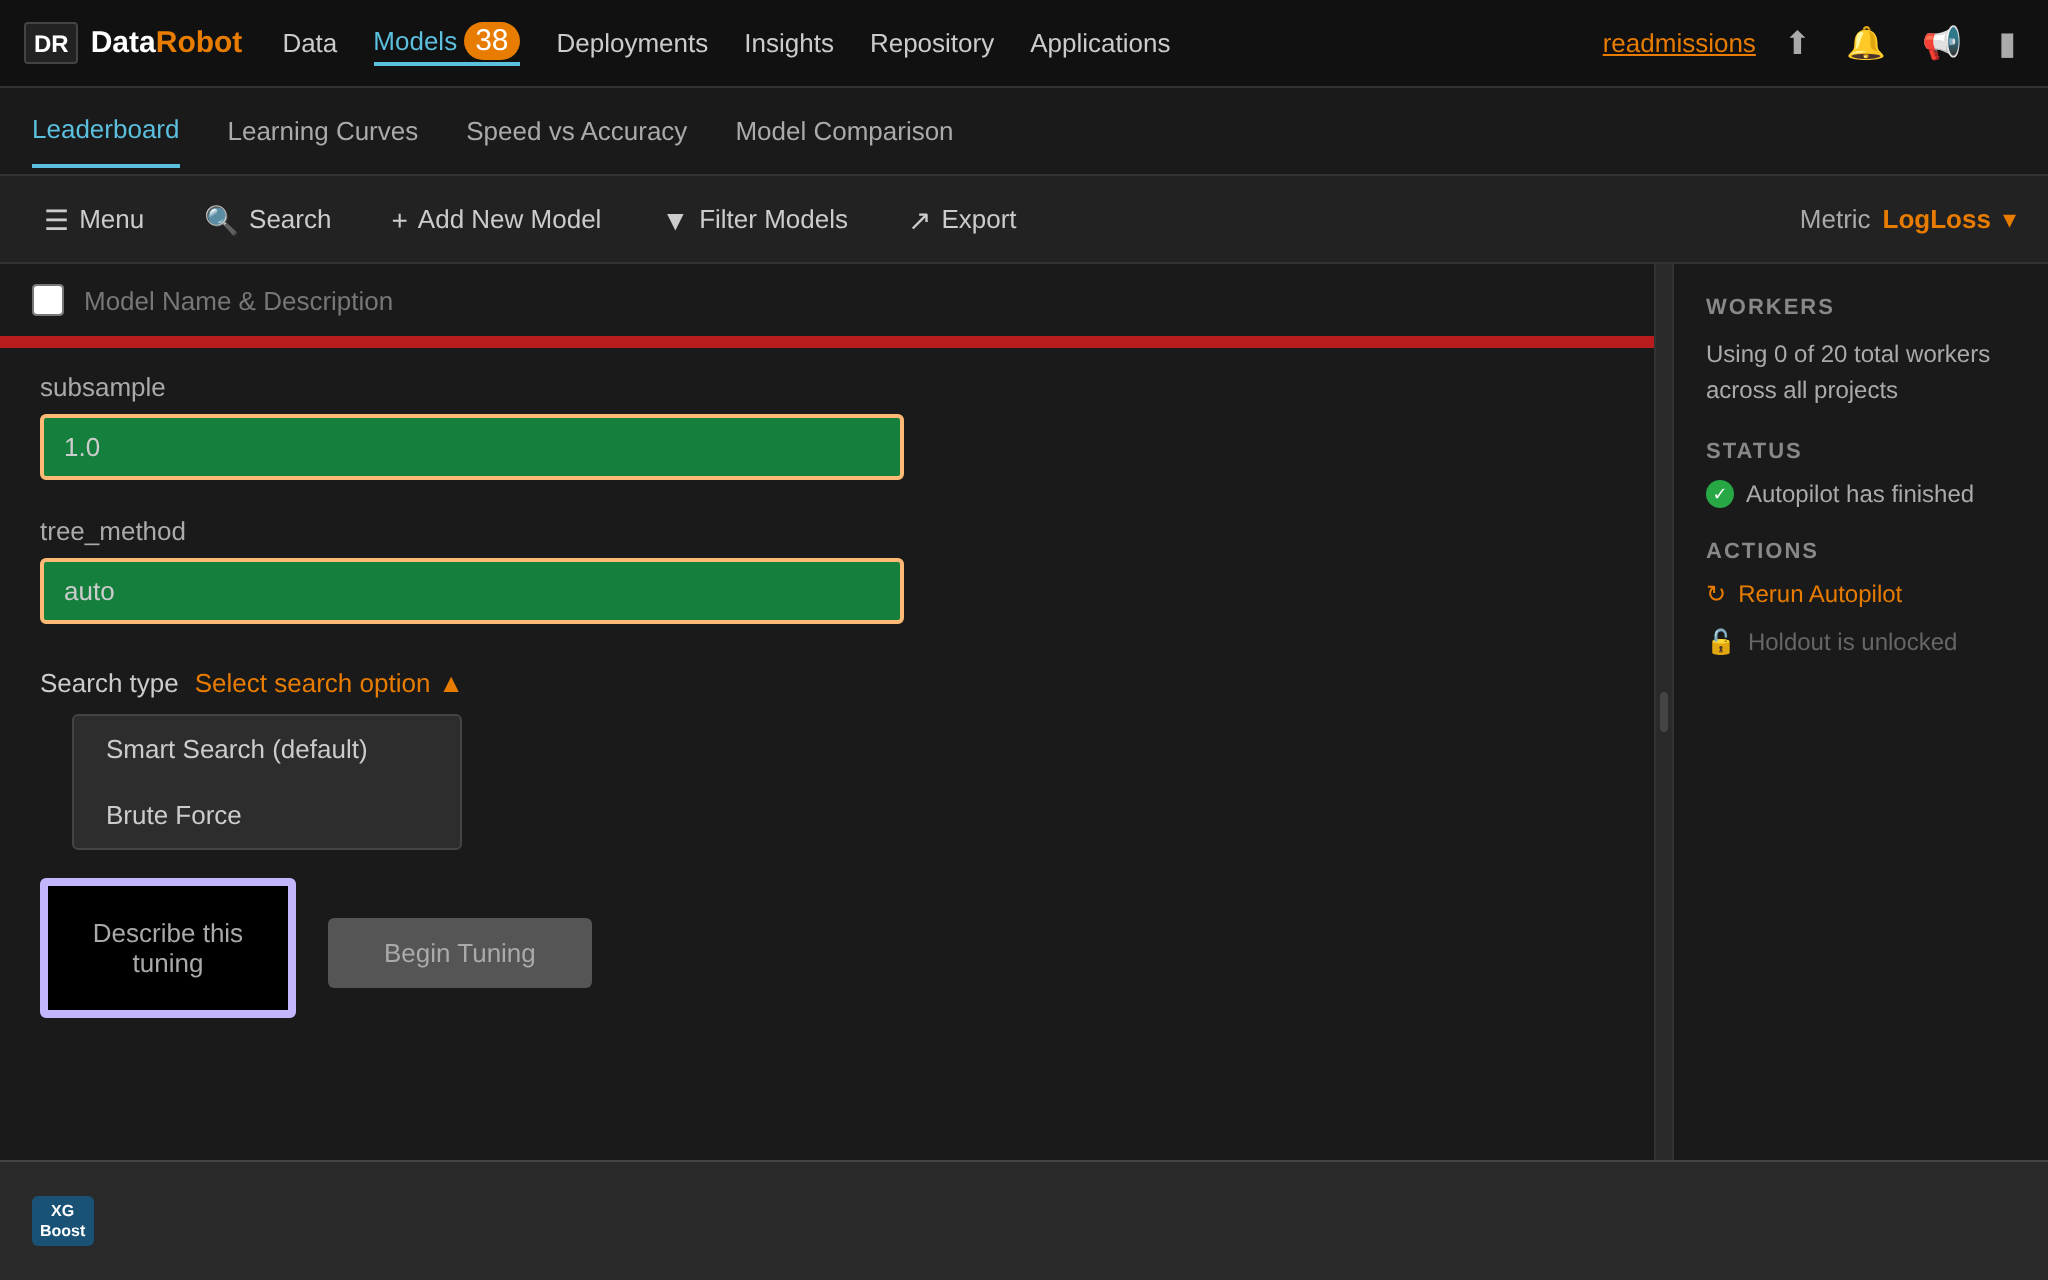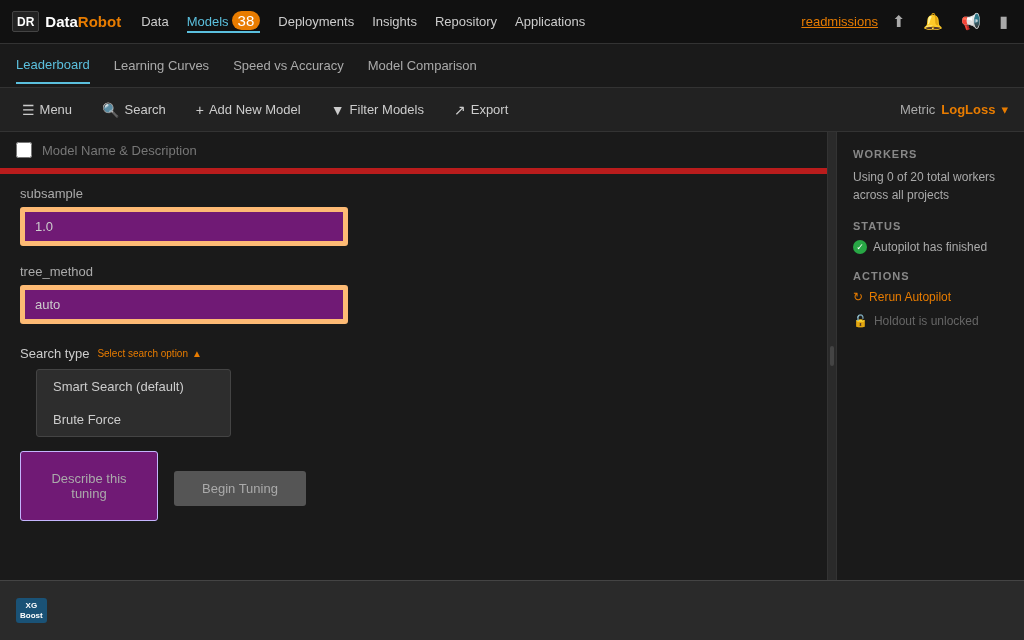--- a/index.html
+++ b/index.html
@@ -156,44 +156,44 @@
     
     .param-section {
       padding: 12px 20px 6px 20px;
     }
     .param-label {
       color: #aaa;
       font-size: 13px;
       margin-bottom: 6px;
     }
     .param-input {
-      background: #701a75;
-      border: 5px solid #fdba74;
+      background: #15803d;
+      border: 2px solid #fdba74;
       border-radius: 3px;
       color: #ccc;
       padding: 7px 10px;
       font-size: 13px;
-      width: 328px;
+      width: 432px;
       outline: none;
     }
 
     
     .search-type-row {
       padding: 16px 20px 8px 20px;
       display: flex;
       align-items: center;
       gap: 8px;
     }
     .search-type-label {
       color: #ccc;
       font-size: 13px;
     }
     .search-type-select {
       color: #e87c00;
-      font-size: 10px;
+      font-size: 13px;
       cursor: pointer;
       display: flex;
       align-items: center;
       gap: 4px;
     }
 
     
     .dropdown-container {
       position: relative;
       margin-left: 36px;
@@ -214,28 +214,28 @@
 
     
     .action-row {
       padding: 10px 20px;
       display: flex;
       align-items: center;
       gap: 16px;
       margin-top: 4px;
     }
     .describe-btn {
-      background: #701a75;
-      border: 1px solid #c4b5fd;
+      background: #000000;
+      border: 4px solid #c4b5fd;
       border-radius: 3px;
       color: #aaa;
       padding: 28px 16px;
       font-size: 13px;
       cursor: pointer;
-      width: 138px;
+      width: 128px;
       text-align: center;
       height: 70px;
       display: flex;
       align-items: center;
       justify-content: center;
     }
     .begin-btn {
       background: #555;
       border: none;
       border-radius: 3px;

